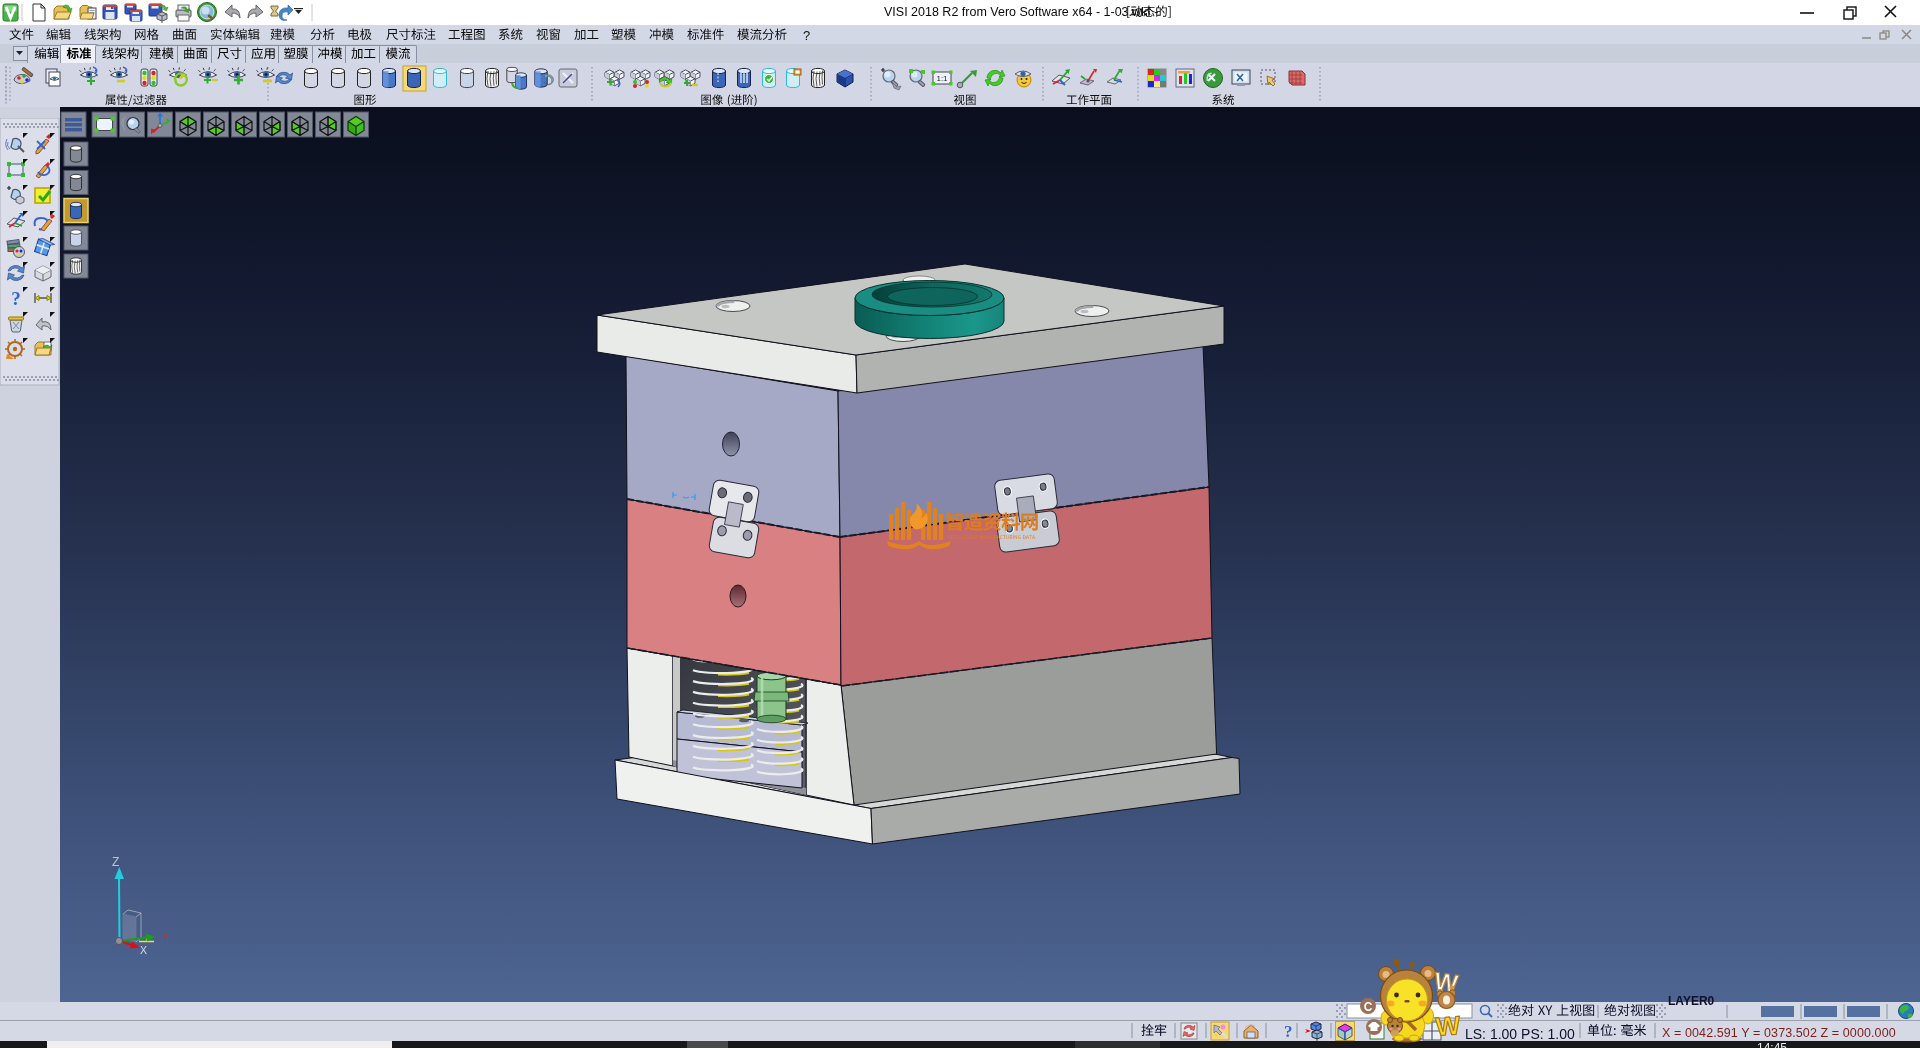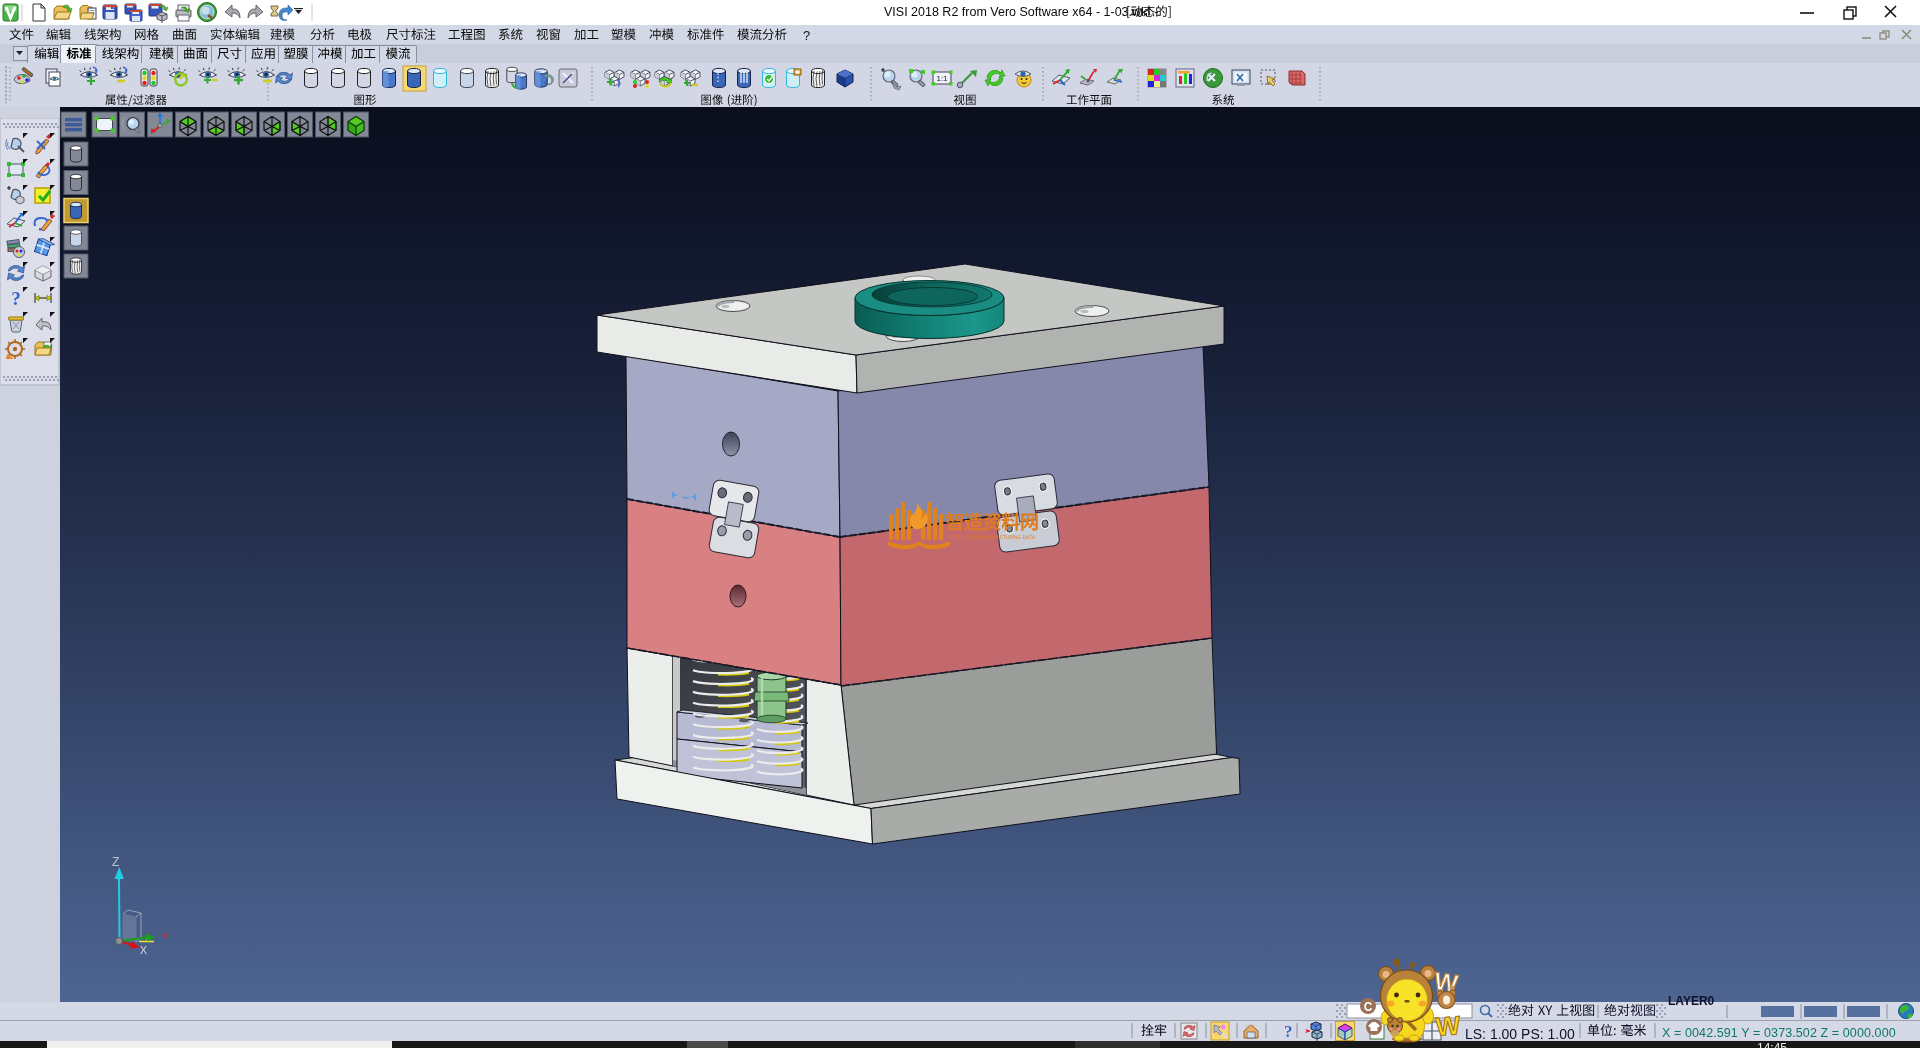--- a/index.html
+++ b/index.html
@@ -968,21 +968,21 @@
     <g transform="translate(1377,29)">
       <rect x="-7" y="-8" width="14" height="16" fill="#f8f8f8" stroke="#3a7a3a"></rect>
     </g>
     <g transform="translate(1432,29)">
       <rect x="-9" y="-9" width="18" height="18" fill="#eceef4" stroke="#445a66"></rect>
       <path d="M-9 0 h18 M0 -9 v18" stroke="#445a66" stroke-width="1.2"></path>
     </g>
   </svg>
 <div class="abs" style="left:1668px;top:994px;font-size:12px;font-weight:bold;color:#10102a">LAYER0</div>
 <div class="abs" style="left:1465px;top:1026px;font-size:14px;color:#10102a">LS: 1.00 PS: 1.00</div>
-<div class="abs" style="left:1662px;top:1026px;font-size:12.5px;letter-spacing:0.1px;color:#0f766e">X = 0042.591 Y = 0373.502 Z = 0000.000</div>
+<div class="abs" style="left:1662px;top:1026px;font-size:12.5px;letter-spacing:0.1px;color:#7f1d1d">X = 0042.591 Y = 0373.502 Z = 0000.000</div>
 <div style="position:absolute;left:0;top:1041px;width:1920px;height:7px;background:#181818">
     <div style="position:absolute;left:47px;width:345px;height:7px;background:#f0efed"></div>
     <div style="position:absolute;left:687px;width:41px;height:7px;background:#4a4a4a"></div>
     <div style="position:absolute;left:1075px;width:85px;height:7px;background:#2e2e2e"></div>
     <div style="position:absolute;left:1757px;top:0;width:60px;height:7px;overflow:hidden;color:#eee;font:12px 'Liberation Sans';">14:45</div>
   </div>
 <svg width="130" height="92" style="position:absolute;left:1348px;top:952px;z-index:60">
     <g transform="translate(-1348,-952)">
       <ellipse cx="1407" cy="1039" rx="15" ry="3.5" fill="#a05a18" opacity="0.85"></ellipse>
       <path d="M1390 1012 q-4 18 4 26 l26 0 q8 -10 3 -26 q-8 -8 -33 0z" fill="#f6d820" stroke="#caa410" stroke-width="1"></path>

